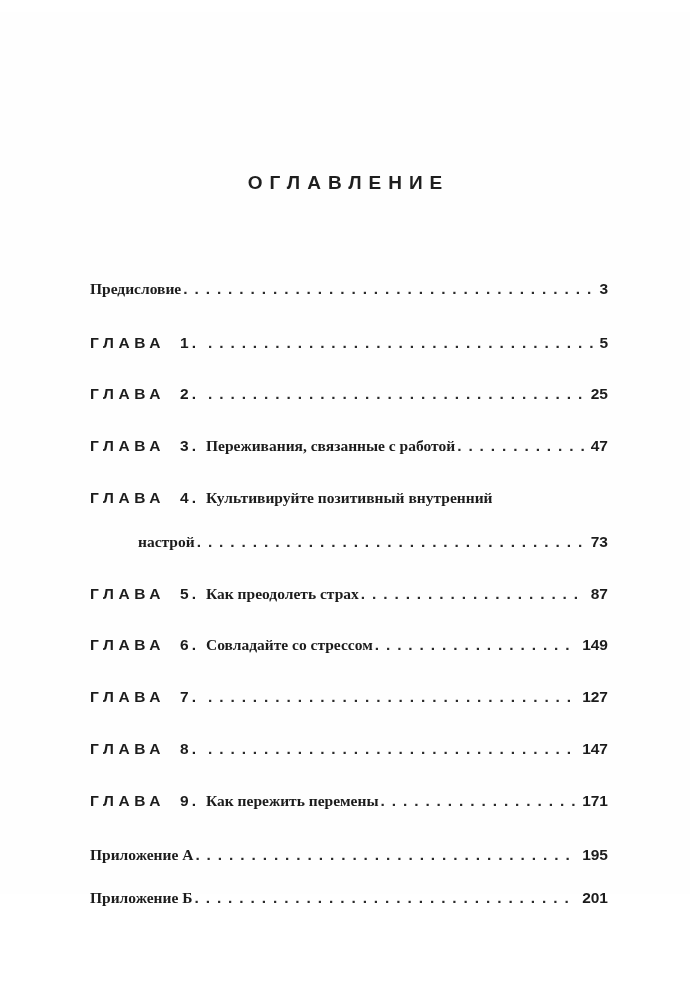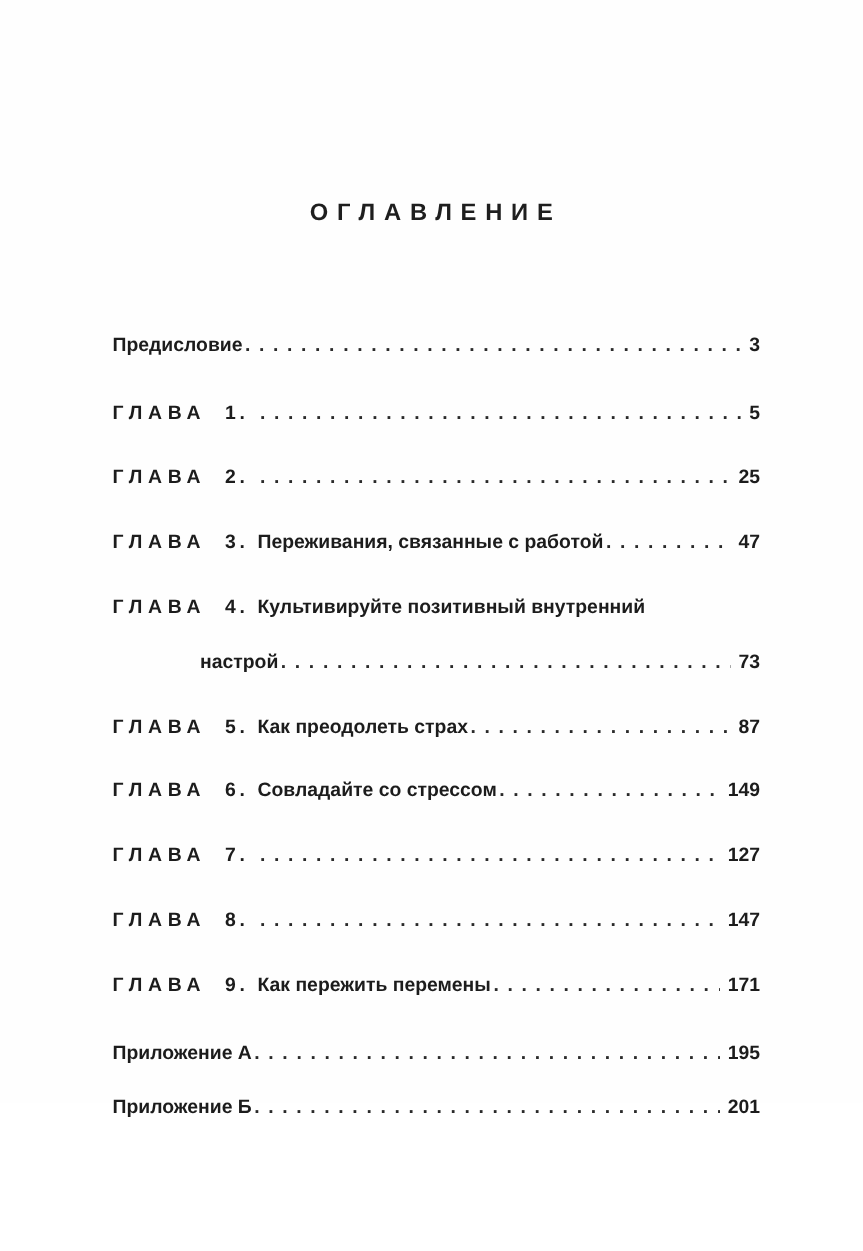--- a/index.html
+++ b/index.html
@@ -10,21 +10,21 @@
     body {
       width: 690px;
       height: 1001px;
       position: relative;
       overflow: hidden;
       font-family: "Liberation Sans", "DejaVu Sans", sans-serif;
       color: #1a1a1a;
     }
     .page {
       position: absolute;
-      left: 0; top: 0;
+      left: 0; top: 12px;
       width: 690px; height: 882px;
       background: #fefefe;
     }
     .toc-title {
       position: absolute;
       top: 160px;
       left: 0;
       width: 690px;
       text-align: center;
       font-size: 19px;
@@ -60,20 +60,21 @@
     .chap-num {
       width: 26px;
       flex: 0 0 auto;
       letter-spacing: 0;
       text-align: left;
       padding-left: 2px;
     }
     .chap-num .dot { margin-left: 3px; }
     .title {
       flex: 0 0 auto;
+      font-family: Liberation Serif, serif;
     }
     .leader {
       flex: 1 1 auto;
       overflow: hidden;
       margin: 0 6px 0 2px;
       letter-spacing: 5px;
       font-weight: bold;
       color: #2a2a2a;
       white-space: nowrap;
       clip-path: inset(0 0 0 0);
@@ -81,21 +82,21 @@
     .leader::before {
       content: ". . . . . . . . . . . . . . . . . . . . . . . . . . . . . . . . . . . . . . . . . . . . . . . . . . . . . . . . . . . . . . . . . . . . . . . .";
       letter-spacing: 0;
       word-spacing: 2.6px;
     }
     .page-num {
       flex: 0 0 auto;
       text-align: right;
     }
     .indent {
-      margin-left: 70px;
+      margin-left: 48px;
     }
   </style>
 </head>
 <body>
 
 <div class="page">
 
   <div class="toc-title">ОГЛАВЛЕНИЕ</div>
 
   <div class="toc">

